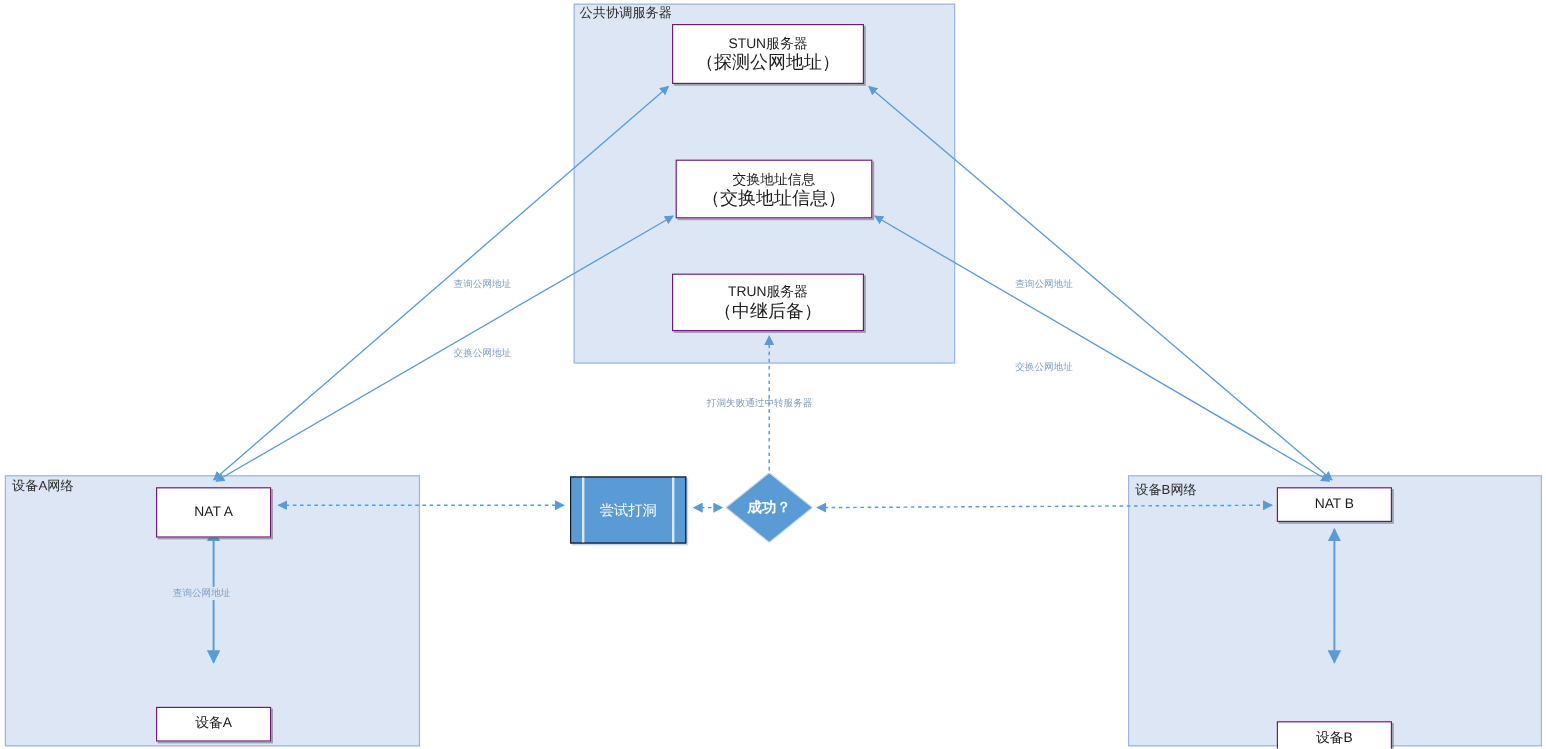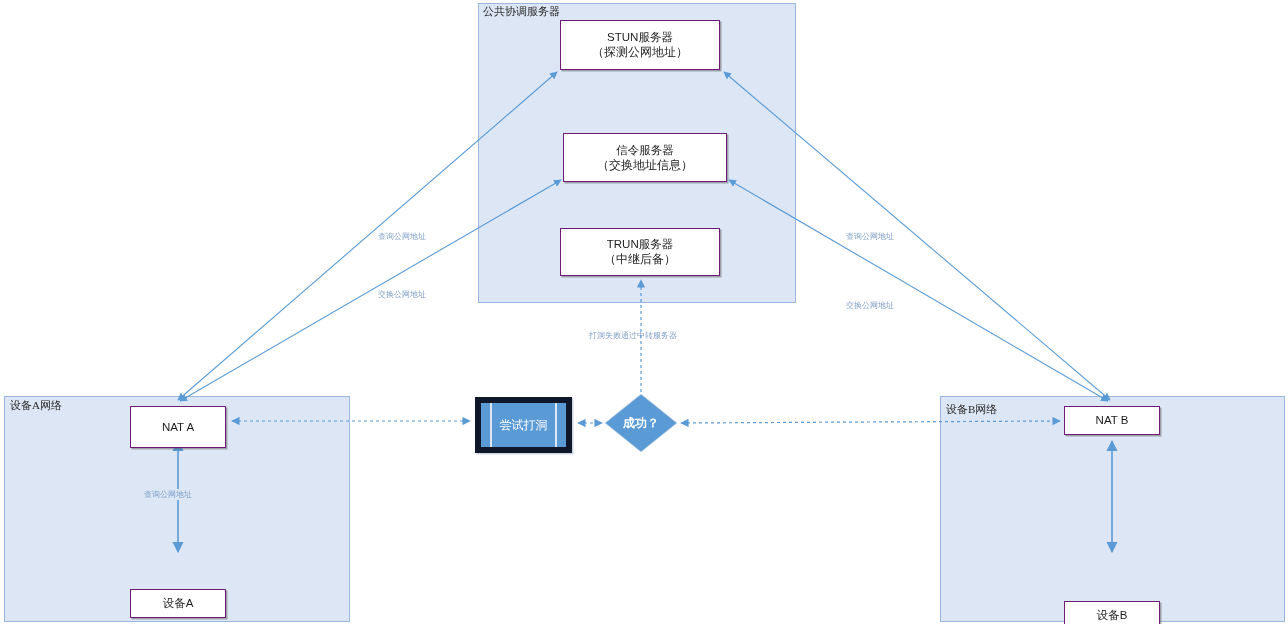--- a/index.html
+++ b/index.html
@@ -32,44 +32,43 @@
     background: #dce6f5;
     border: 1px solid #9cb7de;
     box-sizing: border-box;
   }
   .group-title {
     position: absolute;
     font-size: 11px;
     color: #2a2a2a;
     white-space: nowrap;
     line-height: 13px;
-    font-family: Liberation Serif, serif;
   }
   
   .node-box {
     position: absolute;
     background: #ffffff;
     border: 1px solid #701a75;
     box-sizing: border-box;
     display: flex;
     flex-direction: column;
     align-items: center;
     justify-content: center;
     text-align: center;
     color: #1d1d1d;
     font-size: 11.5px;
     line-height: 15px;
     box-shadow: 1.5px 1.5px 0 rgba(80,80,80,0.45);
   }
-  .node-box .line2 { font-size: 12px; }
+  .node-box .line2 { font-size: 15px; }
   
   .predef {
     position: absolute;
     background: #5b9bd5;
-    border: 6px solid #0f172a;
+    border: 1px solid #0f172a;
     box-sizing: border-box;
     display: flex;
     align-items: center;
     justify-content: center;
     color: #ffffff;
     font-size: 12px;
     box-shadow: 1.5px 1.5px 0 rgba(120,140,170,0.35);
   }
   .predef .bar {
     position: absolute;
@@ -195,21 +194,21 @@
       <line x1="1112" y1="441" x2="1112" y2="552" stroke="#5b9bd5" stroke-width="1.6" marker-start="url(#arrowSolid)" marker-end="url(#arrowSolidEnd)"></line>
     </g>
   </svg>
 
   <div class="node-box" style="left:560px; top:20px; width:160px; height:50px;">
     <span>STUN服务器</span>
     <span class="line2">（探测公网地址）</span>
   </div>
 
   <div class="node-box" style="left:563px; top:133px; width:164px; height:49px;">
-    <span>信令服务器</span>
+    <span>交换地址信息</span>
     <span class="line2">（交换地址信息）</span>
   </div>
 
   <div class="node-box" style="left:560px; top:228px; width:160px; height:48px;">
     <span>TRUN服务器</span>
     <span class="line2">（中继后备）</span>
   </div>
 
   <div class="node-box" style="left:130px; top:406px; width:96px; height:42px;align-items:center;">
     <span>NAT A</span>

